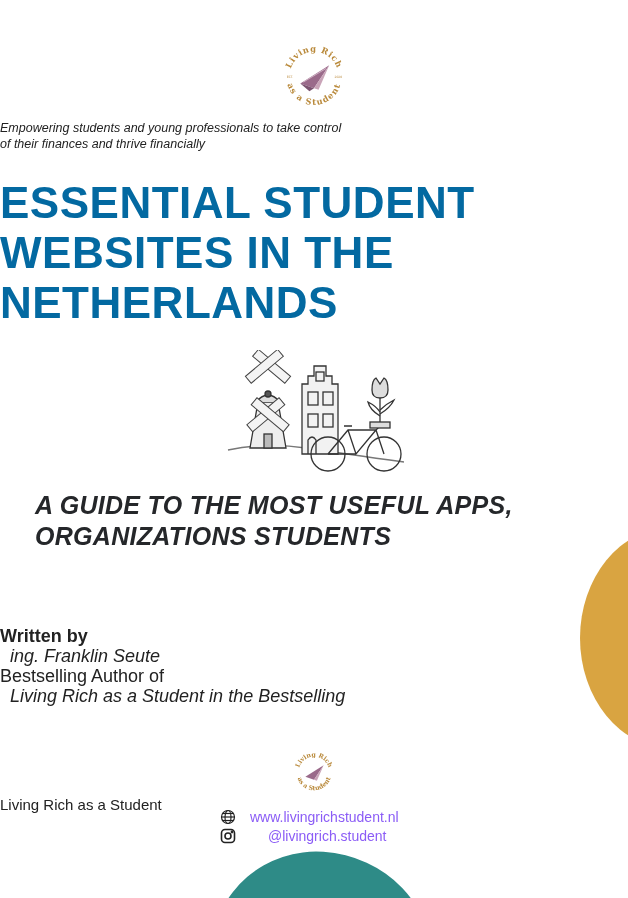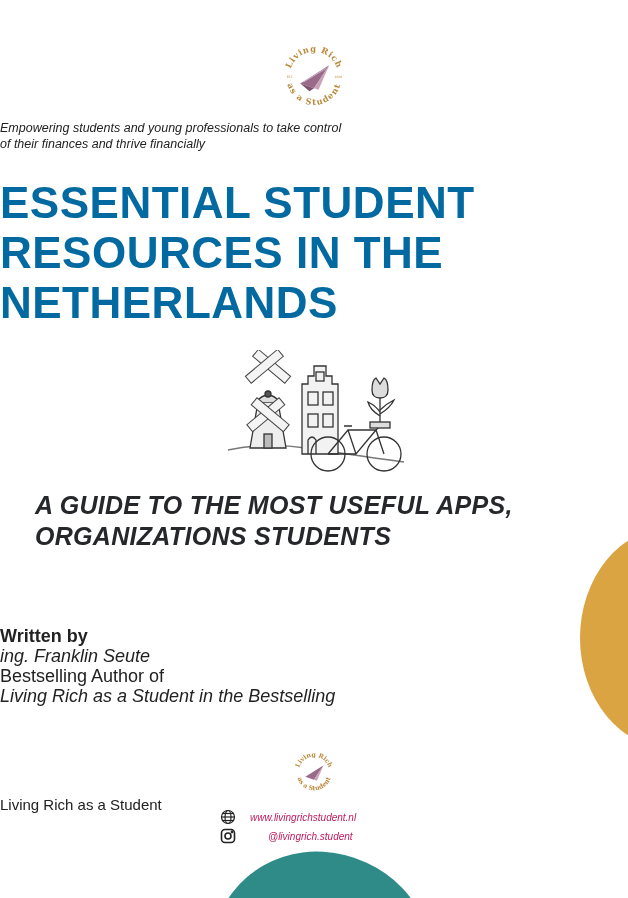--- a/index.html
+++ b/index.html
@@ -8,27 +8,27 @@
   .page { position:absolute; left:0; top:0; width:628px; height:898px; }
   .center { position:absolute; left:0; width:628px; text-align:left; }
 
   .logo-top { position:absolute; left:276px; top:38px; width:76px; height:76px; }
   .tagline { top:120px; font-style:italic; font-size:12.5px; line-height:16px; color:#222; }
   .title { top:178px; font-weight:bold; font-size:44px; line-height:50px; color:#0369a1; letter-spacing:0.5px; }
   .illustration { position:absolute; left:226px; top:350px; width:180px; height:128px; }
   .subtitle { top:490px; font-weight:bold; font-style:italic; font-size:25px; line-height:31px; color:#25272a; letter-spacing:0.3px;padding-left:35px; }
   .author-block { top:626px; font-size:18px; line-height:20px; color:#222; }
   .author-block .by { font-weight:bold; }
-  .author-block .it { font-style:italic; }
+  .author-block .it { font-style:italic;padding-left:10px; }
 
   .logo-bottom { position:absolute; left:290px; top:748px; width:48px; height:48px; }
   .brand-name { top:796px; font-size:15px; color:#222; }
   .contact-row { position:absolute; left:220px; height:18px; display:flex; align-items:center; }
   .contact-row .ico { width:16px; height:16px; margin-right:14px; }
-  .contact-row .txt { font-style:italic; font-size:10px; color:#be185d; }
+  .contact-row .txt { font-size:14px; color:#8b5cf6; }
   .blob-gold { position:absolute; left:580px; top:528px; width:180px; height:220px; border-radius:50%; background:#d9a441; }
   .blob-teal { position:absolute; left:214px; top:852px; width:220px; height:120px; border-radius:55% 60% 0 0 / 100% 100% 0 0; background:#2e8b87; transform:rotate(4deg); }
 </style>
 </head>
 <body>
 
 <div class="page">
 
   <div class="blob-gold"></div>
   <div class="blob-teal"></div>
@@ -54,21 +54,21 @@
     </g>
   </svg>
 
   <div class="center tagline">
     <div>Empowering students and young professionals to take control</div>
     <div>of their finances and thrive financially</div>
   </div>
 
   <div class="center title">
     <div>ESSENTIAL STUDENT</div>
-    <div>RESOURCES IN THE</div>
+    <div>WEBSITES IN THE</div>
     <div>NETHERLANDS</div>
   </div>
 
   <svg class="illustration" viewBox="0 0 180 128" fill="none" stroke="#333" stroke-width="1.3">
 
     <path d="M2,100 Q40,92 80,98 T178,112" stroke="#777"></path>
 
     <g>
       <path d="M24,98 L32,52 L52,52 L60,98 Z" fill="#eee"></path>
       <path d="M30,52 Q42,38 54,52" fill="#ddd"></path>

